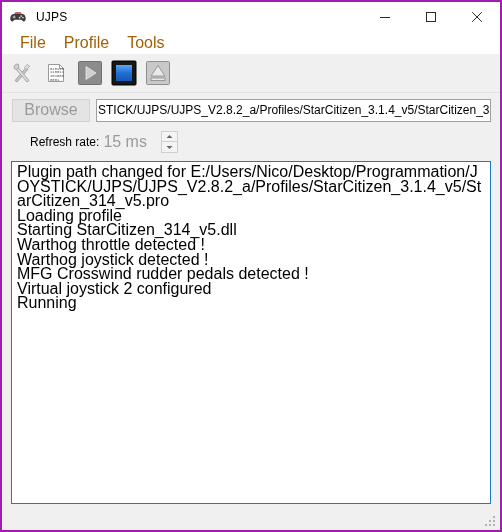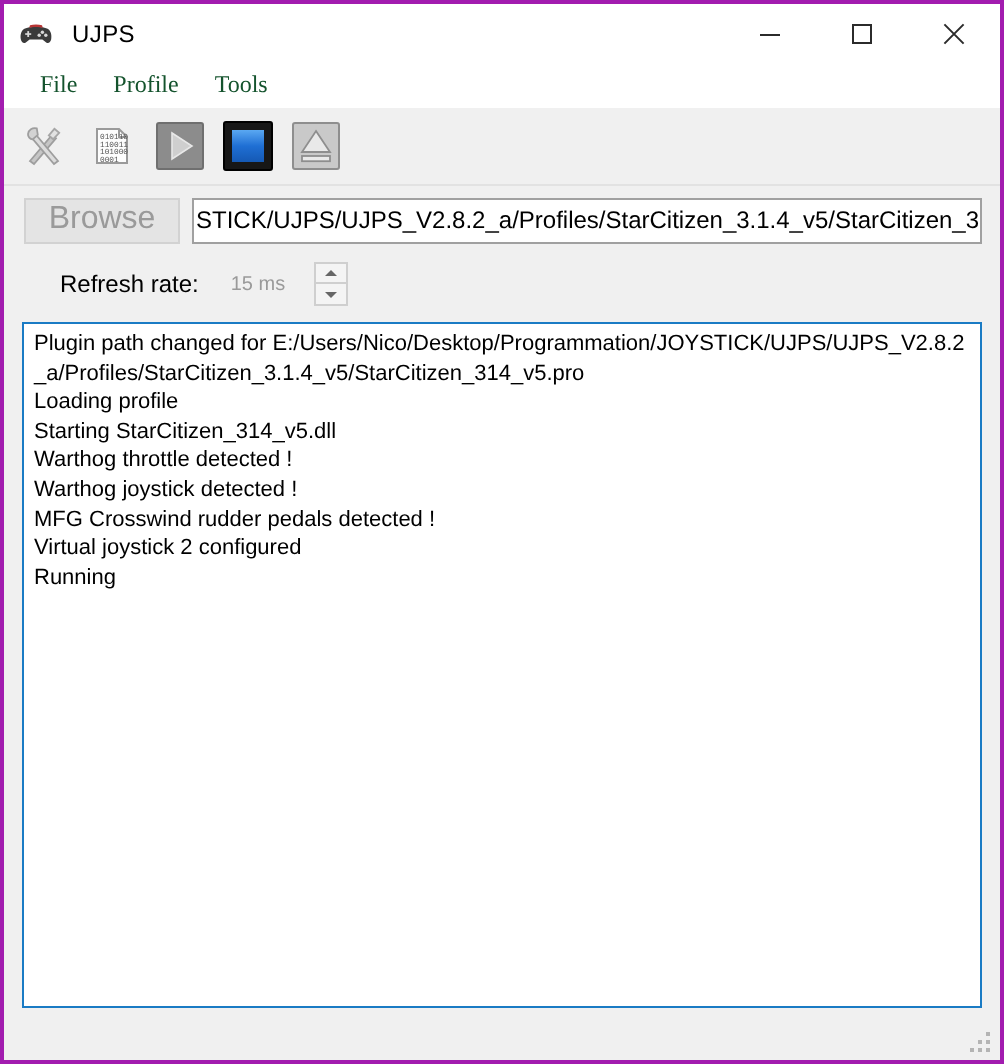--- a/index.html
+++ b/index.html
@@ -68,25 +68,24 @@
   
   .menubar {
     height: 22px;
     background: #ffffff;
     display: flex;
     align-items: center;
     padding-left: 9px;
     flex: 0 0 auto;
   }
   .menu-item {
-    font-size: 12px;
-    color: #14532d;
+    font-size: 16px;
+    color: #a16207;
     padding: 2px 9px 3px 9px;
     white-space: nowrap;
-    font-family: Liberation Serif, serif;
   }
 
   
   .toolbar {
     height: 38px;
     background: #f0f0f0;
     border-bottom: 1px solid #e2e2e2;
     display: flex;
     align-items: center;
     padding-left: 6px;
@@ -148,22 +147,22 @@
     align-items: center;
     padding-left: 28px;
     flex: 0 0 auto;
   }
   .refresh-label {
     font-size: 12px;
     color: #000000;
     white-space: nowrap;
   }
   .refresh-value {
-    margin-left: 16px;
-    font-size: 10px;
+    margin-left: 4px;
+    font-size: 16px;
     color: #9a9a9a;
     white-space: nowrap;
   }
   .spinbox {
     margin-left: 14px;
     width: 17px;
     height: 22px;
     box-sizing: border-box;
     display: flex;
     flex-direction: column;
@@ -185,21 +184,21 @@
   .log-wrap {
     flex: 1 1 auto;
     margin: 4px 9px 0 9px;
     box-sizing: border-box;
     border: 1px solid #1a7bc4;
     background: #ffffff;
     overflow: hidden;
     padding: 3px 4px 3px 5px;
   }
   .log-line {
-    font-size: 11px;
+    font-size: 16px;
     line-height: 14.6px;
     color: #000000;
     white-space: pre-wrap;
     word-break: break-all;
   }
 
   .statusbar {
     height: 26px;
     position: relative;
     flex: 0 0 auto;

